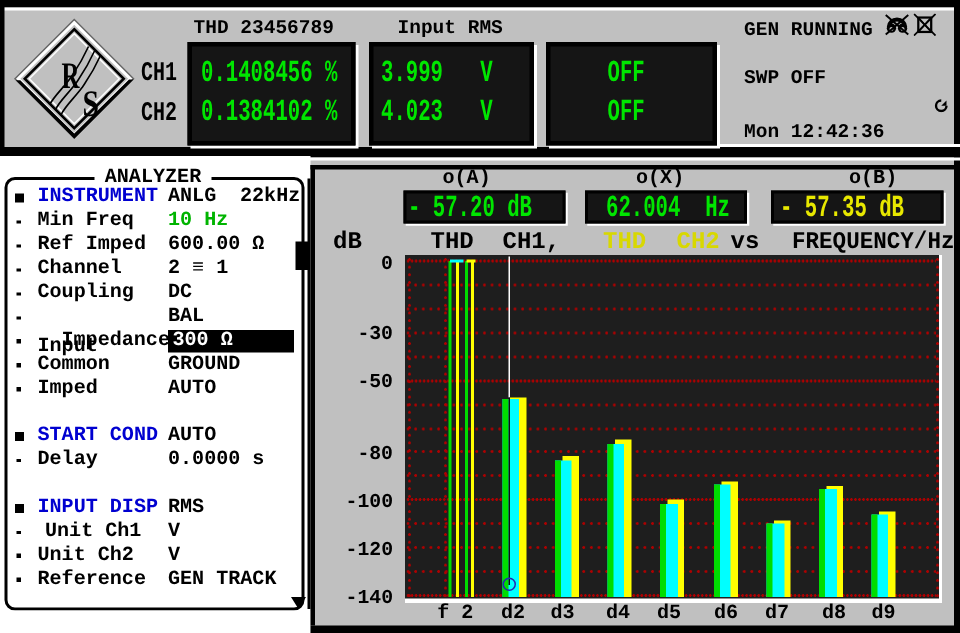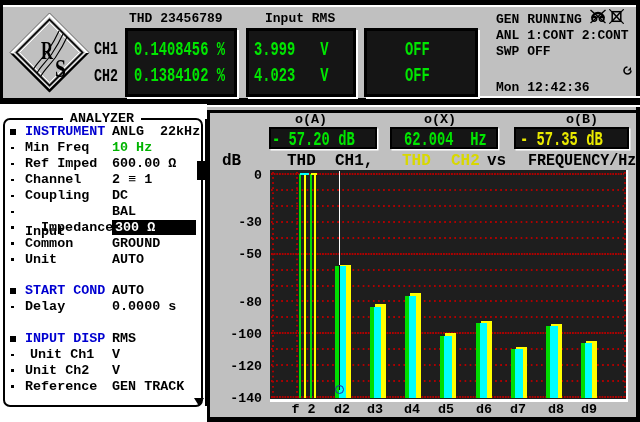--- a/index.html
+++ b/index.html
@@ -79,21 +79,20 @@
     <line x1="0.5" y1="1" x2="15.5" y2="14" stroke="#000" stroke-width="1.3"></line>
     <line x1="15.5" y1="1" x2="0.5" y2="14" stroke="#000" stroke-width="1.3"></line>
   </svg>
   <svg class="a" style="left:609px;top:9px;" width="15" height="15" viewBox="0 0 15 15">
     <rect x="3.2" y="2.7" width="8.6" height="9.6" fill="none" stroke="#000" stroke-width="1.5"></rect>
     <line x1="3.2" y1="2.7" x2="11.8" y2="12.3" stroke="#000" stroke-width="1.1"></line>
     <line x1="11.8" y1="2.7" x2="3.2" y2="12.3" stroke="#000" stroke-width="1.1"></line>
     <line x1="0.3" y1="0.3" x2="14.7" y2="14.7" stroke="#000" stroke-width="1.2"></line>
     <line x1="14.7" y1="0.3" x2="0.3" y2="14.7" stroke="#000" stroke-width="1.2"></line>
   </svg>
-  <div class="a t13" style="left:496px;top:29px;">ANL 1:CONT 2:CONT</div>
   <div class="a t13" style="left:496px;top:45px;">SWP OFF</div>
   <div class="a t13" style="left:496px;top:81px;">Mon 12:42:36</div>
   <svg class="a" style="left:623px;top:66px;" width="9" height="9" viewBox="0 0 9 9">
     <path d="M4.5,1 A3.5,3.5 0 1 0 8,4.5" fill="none" stroke="#000" stroke-width="1.6"></path>
     <path d="M8,1 L8,4.5 L4.5,4.5" fill="#000"></path>
   </svg>
 
   <div class="a" style="left:2.5px;top:117.5px;width:200.5px;height:289px;border:2px solid #000;border-right-width:2.5px;border-radius:7px;box-sizing:border-box;"></div>
   <div class="a t134" style="left:63px;top:112px;width:78px;background:#fff;text-align:center;">ANALYZER</div>
 
@@ -118,21 +117,21 @@
       <div class="a mline" style="left:25px;top:204.8px;margin-top:20px;">Input</div>
       <div class="a mline" style="left:112px;top:204.8px;">BAL</div>
       <div class="a" style="left:11px;top:226.4px;width:3px;height:2.5px;background:#000;"></div>
       <div class="a mline" style="left:41px;top:220.70000000000002px;">Impedance</div>
       <div class="a" style="left:112px;top:219.9px;width:84px;height:15px;background:#000;"></div>
       <div class="a mline" style="left:115px;top:220.70000000000002px;color:#fff;">300 Ω</div>
       <div class="a" style="left:11px;top:242.3px;width:3px;height:2.5px;background:#000;"></div>
       <div class="a mline" style="left:25px;top:236.60000000000002px;">Common</div>
       <div class="a mline" style="left:112px;top:236.60000000000002px;">GROUND</div>
       <div class="a" style="left:11px;top:258.2px;width:3px;height:2.5px;background:#000;"></div>
-      <div class="a mline" style="left:25px;top:252.5px;">Unit</div>
+      <div class="a mline" style="left:25px;top:252.5px;">Imped</div>
       <div class="a mline" style="left:112px;top:252.5px;">AUTO</div>
       <div class="a" style="left:10px;top:287.9px;width:6px;height:6px;background:#000;"></div>
       <div class="a mline blu" style="left:25px;top:284.2px;">START COND</div>
       <div class="a mline" style="left:112px;top:284.2px;">AUTO</div>
       <div class="a" style="left:11px;top:305.8px;width:3px;height:2.5px;background:#000;"></div>
       <div class="a mline" style="left:25px;top:300.1px;">Delay</div>
       <div class="a mline" style="left:112px;top:300.1px;">0.0000 s</div>
       <div class="a" style="left:10px;top:335.6px;width:6px;height:6px;background:#000;"></div>
       <div class="a mline blu" style="left:25px;top:331.90000000000003px;">INPUT DISP</div>
       <div class="a mline" style="left:112px;top:331.90000000000003px;">RMS</div>

